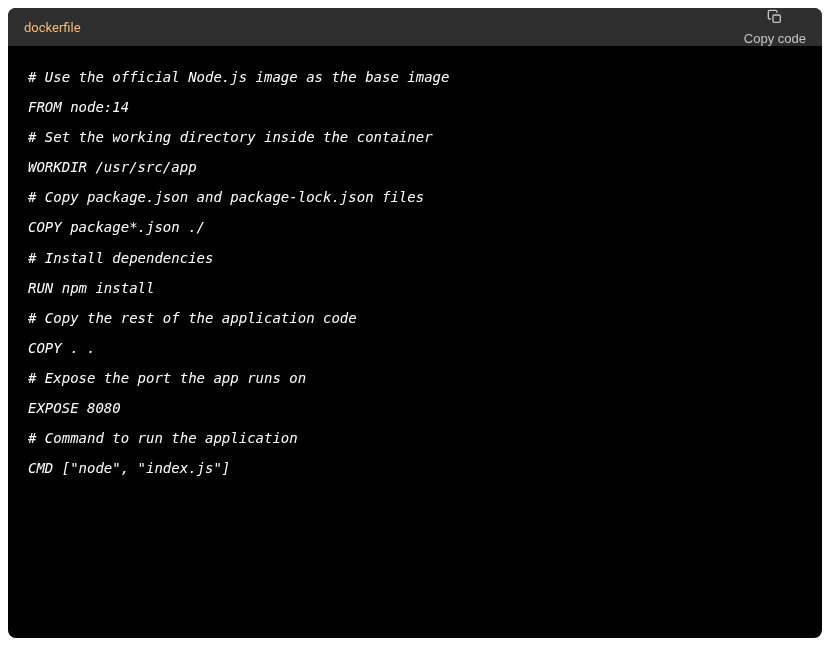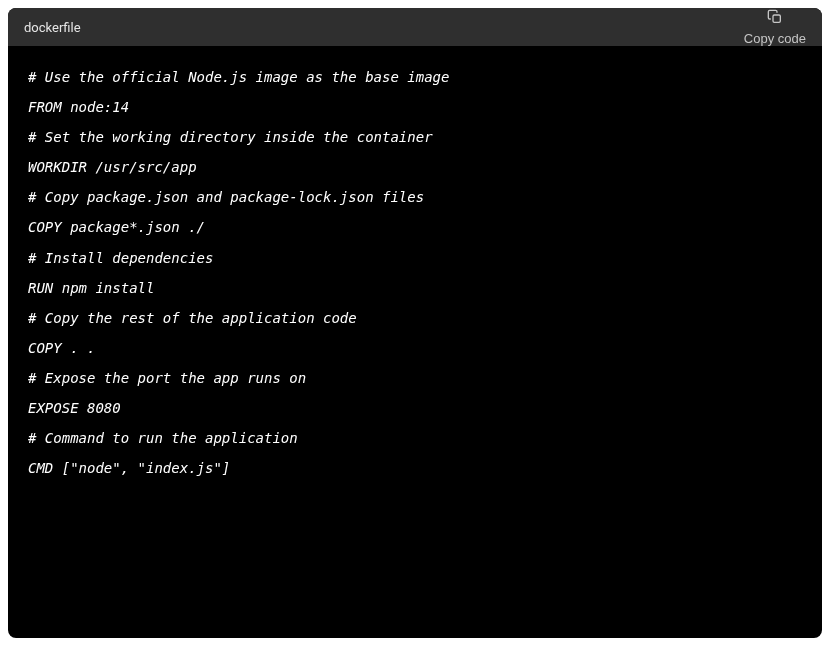--- a/index.html
+++ b/index.html
@@ -21,21 +21,21 @@
     }
     .header {
       background: #2f2f2f;
       display: flex;
       justify-content: space-between;
       align-items: center;
       padding: 8px 16px;
       height: 38px;
     }
     .language-label {
-      color: #e5e5e5;
+      color: #fdba74;
       font-size: 13px;
       font-weight: 400;
     }
     .copy-button {
       background: transparent;
       border: none;
       color: #c5c5c5;
       font-size: 13px;
       display: flex;
       align-items: center;

